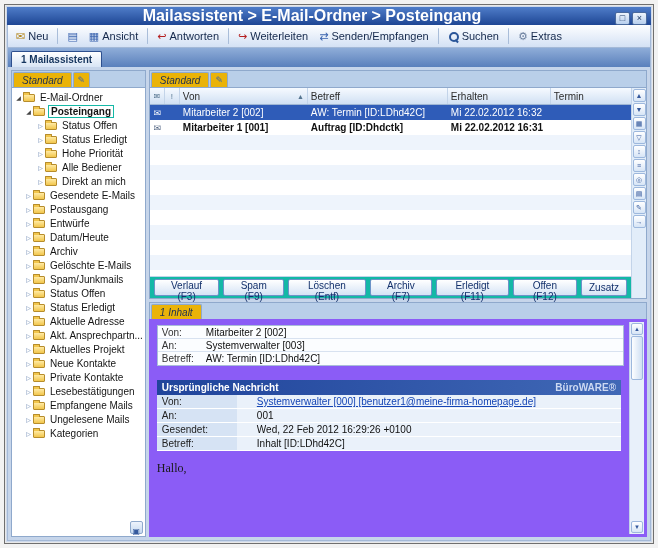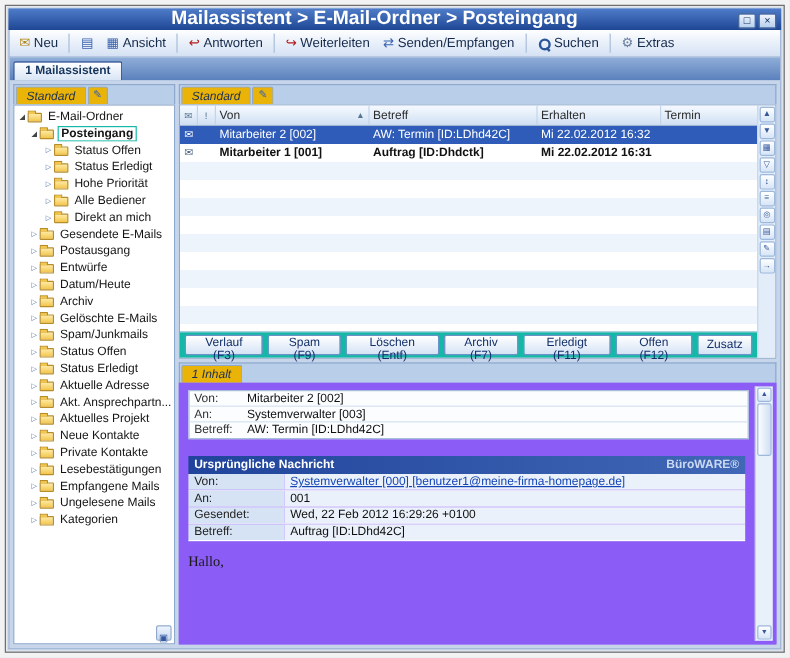--- a/index.html
+++ b/index.html
@@ -117,21 +117,21 @@
   .hdr-label { padding-left:4px; color:#333; }
   .hdr-value { color:#0f0f0f; white-space:nowrap; overflow:hidden; }
   .body-text { font-family:"Liberation Serif","DejaVu Serif",serif; font-size:12px; color:#1a1a1a; margin:4px 1px 0; }
   .body-line { margin:0 0 10px; }
   .quote { margin:14px 4px 0 1px; }
   .q-head { height:15px; display:flex; align-items:center; padding:0 5px;
             background:linear-gradient(90deg,#20449b,#4068b6); color:#fff; font-size:10px; font-weight:bold; }
   .q-brand { margin-left:auto; color:#ccd9f2; }
   .qrow { display:grid; grid-template-columns:80px 1fr; height:14px; font-size:10px; border-bottom:1px solid #fff; }
   .qlabel { display:flex; align-items:center; padding-left:5px; background:#d6e3f4; color:#222; }
-  .qval { display:flex; align-items:center; padding-left:5px; background:#eaf1fa; color:#0f0f0f;
+  .qval { display:flex; align-items:center; padding-left:20px; background:#eaf1fa; color:#0f0f0f;
           white-space:nowrap; overflow:hidden; }
   .qrow.link .qval { color:#1545b5; text-decoration:underline; }
   .q-after { margin-top:10px; }
 
   .cb-scroll { flex:0 0 14px; display:flex; flex-direction:column; align-items:center; padding:1px;
                background:#e8f0fa; border-left:1px solid #c3d4e9; }
   .scroll-btn { width:12px; height:12px; padding:0; display:flex; align-items:center; justify-content:center;
                 background:linear-gradient(#ffffff,#d7e5f6); border:1px solid #9db8dd; border-radius:2px; }
   .scroll-btn .ico { font-size:6px; color:#35599c; line-height:6px; }
   .scroll-thumb { width:12px; height:44px; margin-top:1px; border-radius:2px;
@@ -486,21 +486,21 @@
                   <div class="qrow" data-name="quote-field-row">
                     <span class="qlabel" data-name="quote-field-label">An:</span>
                     <span class="qval" data-name="quote-field-value">001</span>
                   </div>
                   <div class="qrow" data-name="quote-field-row">
                     <span class="qlabel" data-name="quote-field-label">Gesendet:</span>
                     <span class="qval" data-name="quote-field-value">Wed, 22 Feb 2012 16:29:26 +0100</span>
                   </div>
                   <div class="qrow" data-name="quote-field-row">
                     <span class="qlabel" data-name="quote-field-label">Betreff:</span>
-                    <span class="qval" data-name="quote-field-value">Auftrag [ID:LDhd42C]</span>
+                    <span class="qval" data-name="quote-field-value">Inhalt [ID:LDhd42C]</span>
                   </div>
                 </div>
             </div>
             <p class="body-text q-after" data-name="quote-after-text">Hallo,</p>
           </div>
           <div class="cb-scroll" data-name="content-scrollbar">
             <button class="scroll-btn" data-name="scroll-up-button">
                 <span class="ico" data-name="scroll-up-icon">▲</span>
               </button>
             <div class="scroll-thumb" data-name="scroll-thumb"></div>

